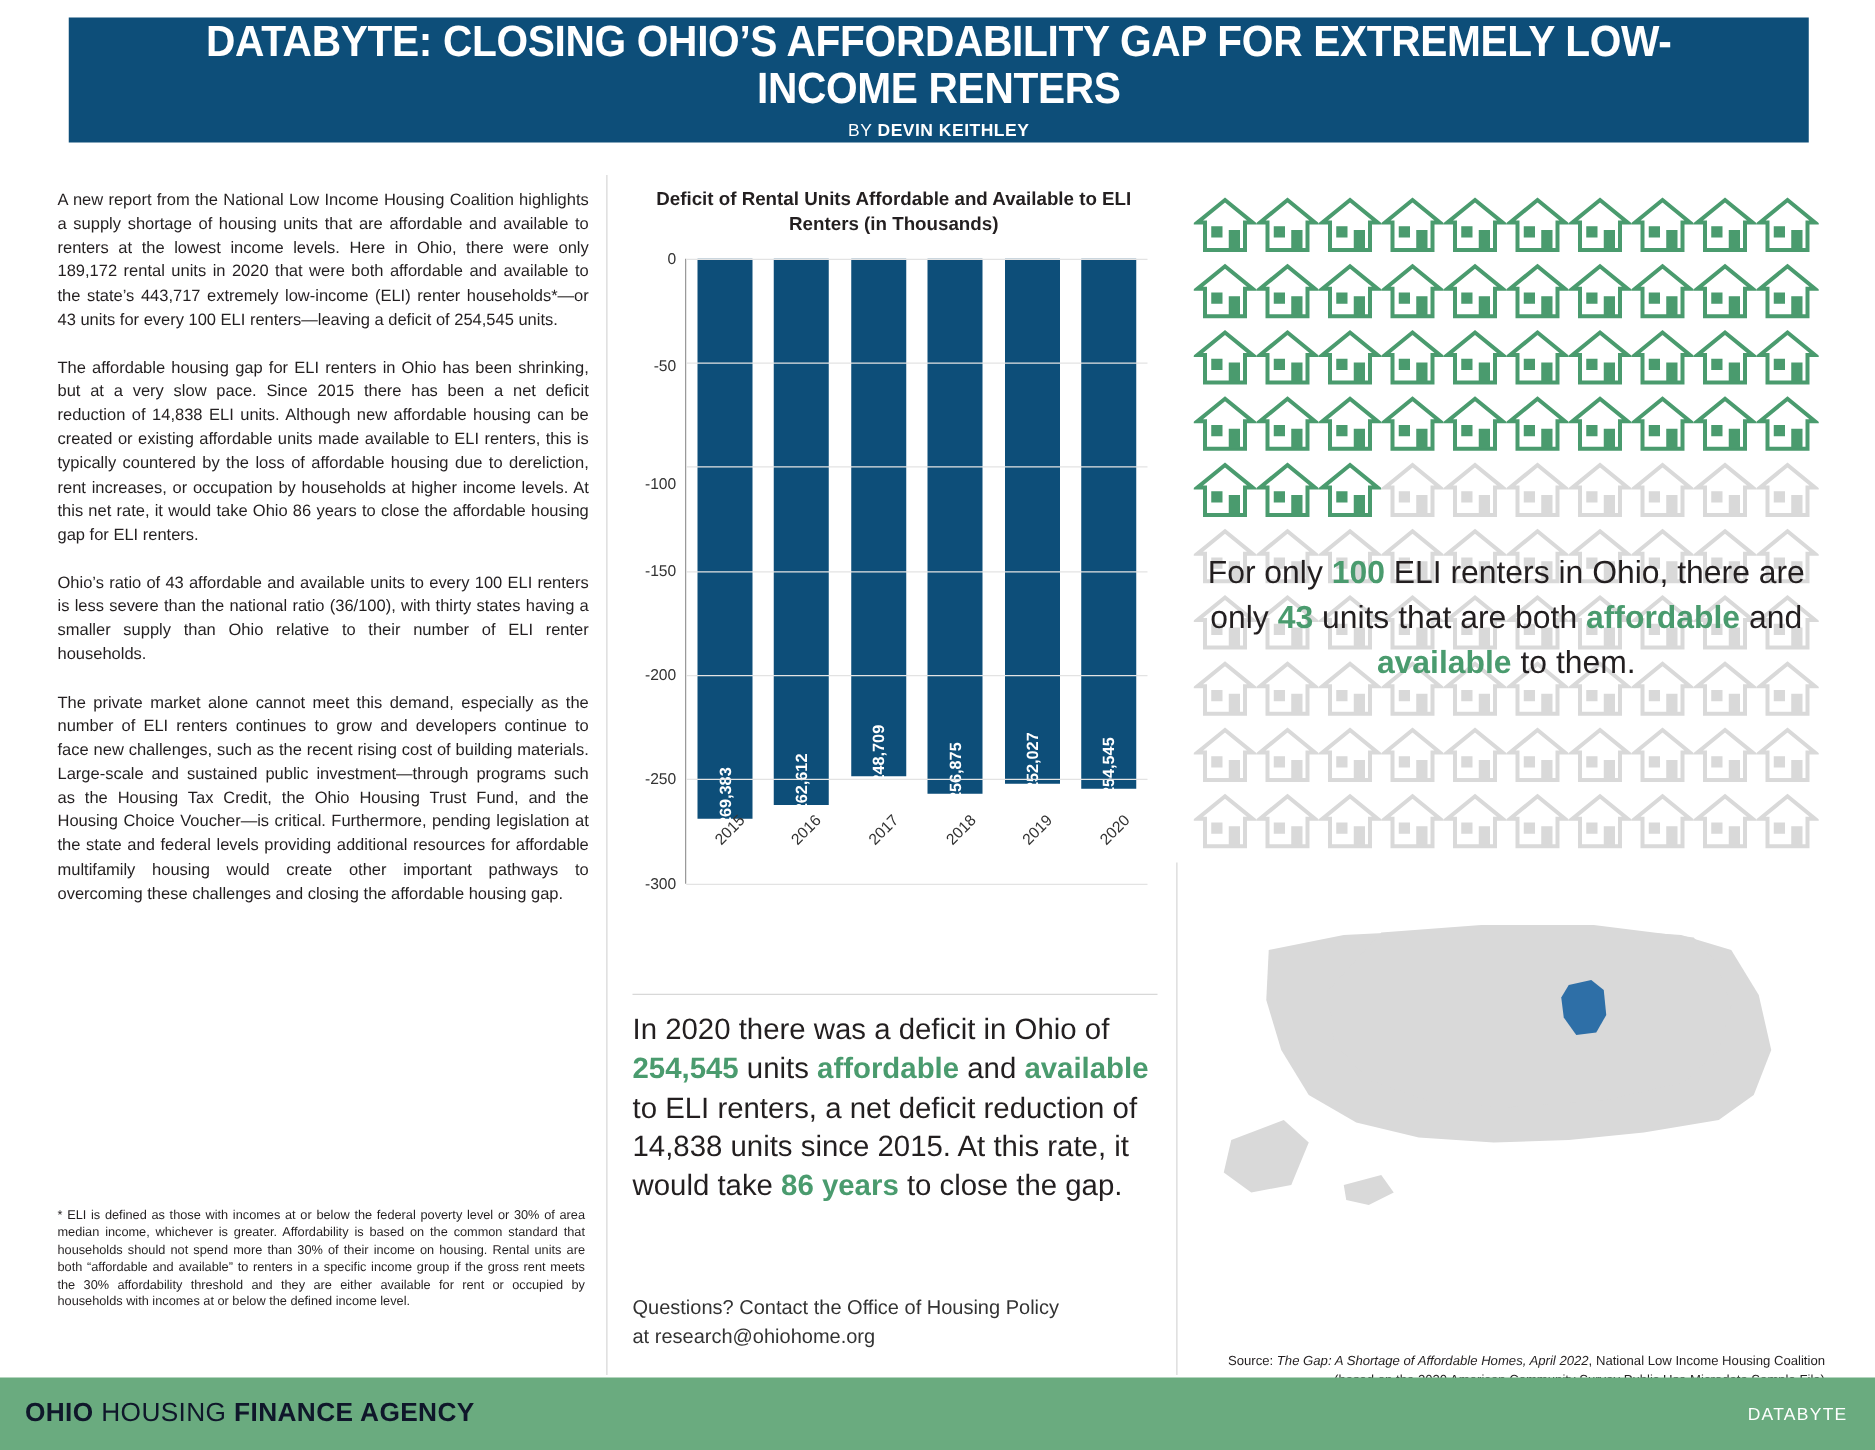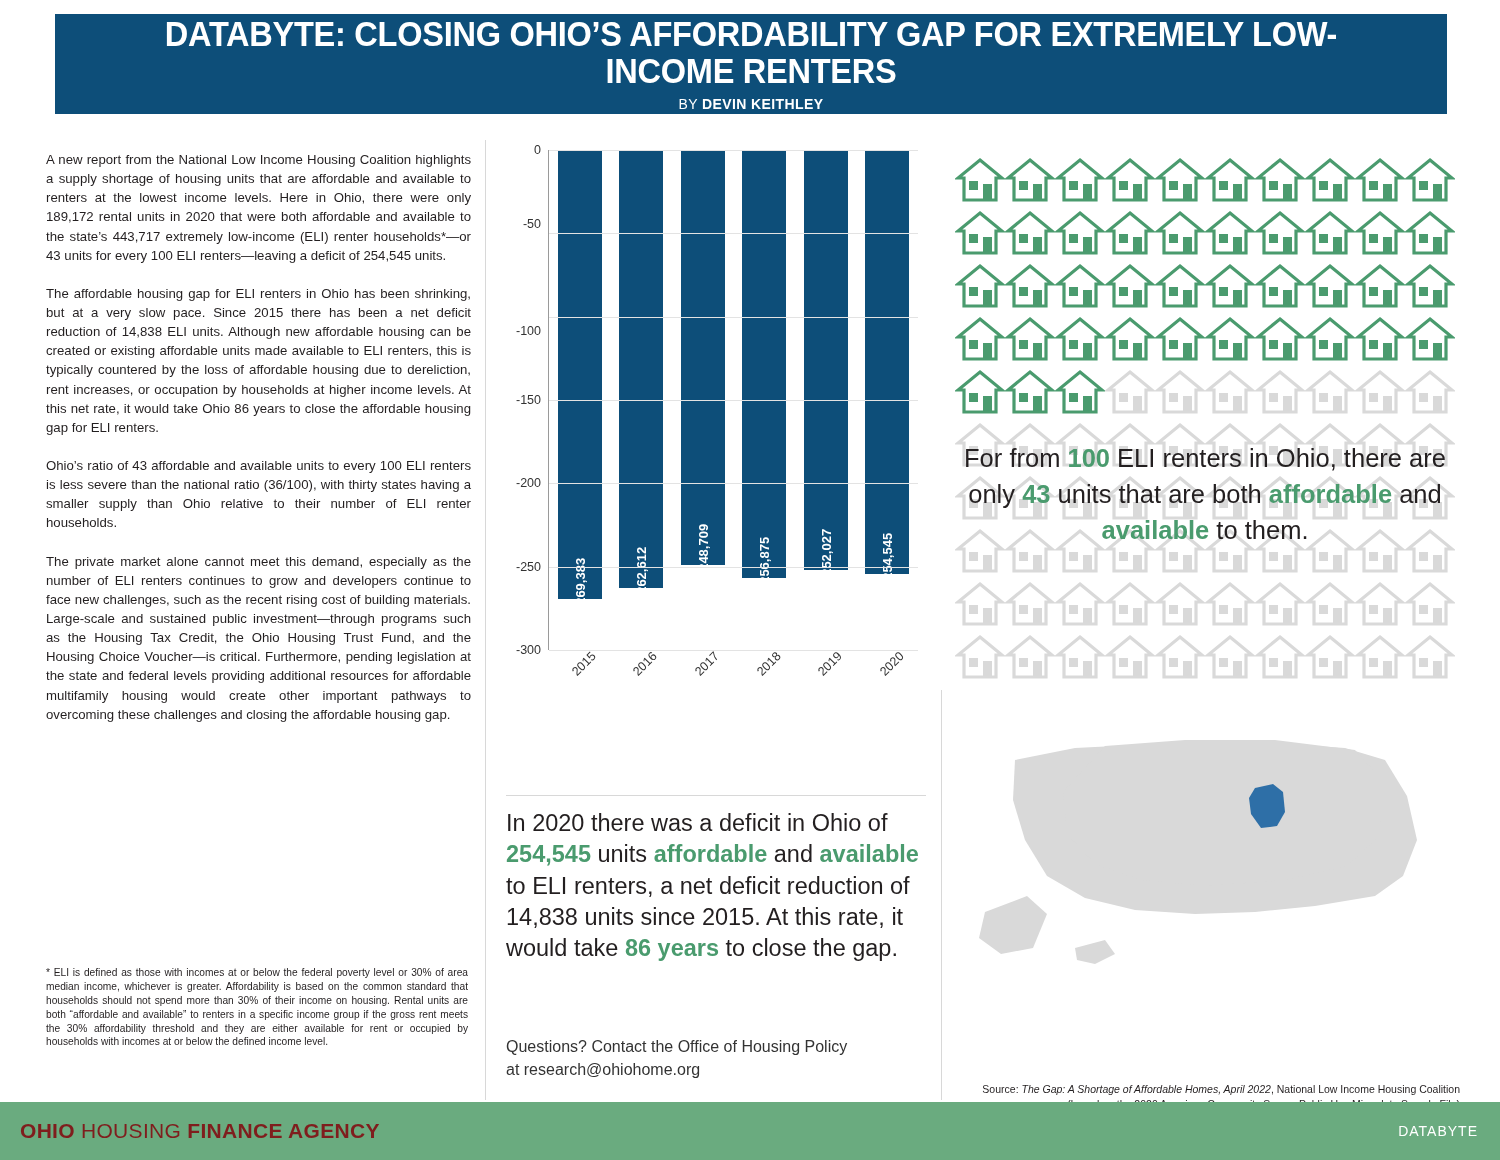--- a/index.html
+++ b/index.html
@@ -145,21 +145,21 @@
     position:absolute; left:930px; top:1082px; width:530px;
     font-size:10.5px; line-height:1.4; text-align:right; color:#231f20;
   }
   .source i { font-style:italic; }
 
   
   .footer {
     position:absolute; left:0; bottom:0; width:1500px; height:58px;
     background:#6aab7f; display:flex; align-items:center; justify-content:space-between;
   }
-  .footer-left { color:#7f1d1d; font-size:21px; letter-spacing:0.3px; margin-left:20px; }
+  .footer-left { color:#0f172a; font-size:21px; letter-spacing:0.3px; margin-left:20px; }
   .footer-left b { font-weight:bold; }
   .footer-right { color:#ffffff; font-size:14px; letter-spacing:1px; margin-right:22px; }
 </style>
 </head>
 <body>
 
 <div class="header">
   <div class="header-title">DATABYTE: CLOSING OHIO’S AFFORDABILITY GAP FOR EXTREMELY LOW-INCOME RENTERS</div>
   <div class="header-byline">
     <span>BY </span><b>DEVIN KEITHLEY</b>
@@ -172,20 +172,21 @@
   <p>Ohio’s ratio of 43 affordable and available units to every 100 ELI renters is less severe than the national ratio (36/100), with thirty states having a smaller supply than Ohio relative to their number of ELI renter households.</p>
   <p>The private market alone cannot meet this demand, especially as the number of ELI renters continues to grow and developers continue to face new challenges, such as the recent rising cost of building materials. Large-scale and sustained public investment—through programs such as the Housing Tax Credit, the Ohio Housing Trust Fund, and the Housing Choice Voucher—is critical. Furthermore, pending legislation at the state and federal levels providing additional resources for affordable multifamily housing would create other important pathways to overcoming these challenges and closing the affordable housing gap.</p>
 </div>
 <div class="footnote">* ELI is defined as those with incomes at or below the federal poverty level or 30% of area median income, whichever is greater. Affordability is based on the common standard that households should not spend more than 30% of their income on housing. Rental units are both “affordable and available” to renters in a specific income group if the gross rent meets the 30% affordability threshold and they are either available for rent or occupied by households with incomes at or below the defined income level.</div>
 
 <div class="vdiv"></div>
 <div class="vdiv2"></div>
 <div class="hdiv"></div>
 
 <div class="chart-wrap">
+  <div class="chart-title">Deficit of Rental Units Affordable and Available to ELI Renters (in Thousands)</div>
   <div class="plot" id="plot">
     <div class="bars" id="bars">
         <div class="bar-col">
           <div class="bar" style="height: 448.972px; background: rgb(13, 78, 121);">
             <span class="bar-value">-269,383</span>
           </div>
         </div>
         <div class="bar-col">
           <div class="bar" style="height: 437.687px; background: rgb(13, 78, 121);">
             <span class="bar-value">-262,612</span>
@@ -208,21 +209,21 @@
         </div>
         <div class="bar-col">
           <div class="bar" style="height: 424.242px; background: rgb(13, 78, 121);">
             <span class="bar-value">-254,545</span>
           </div>
         </div>
       </div>
   <div class="gridline" style="top: 0px;"></div>
       <div class="axis-label" style="top: 0px;">0</div>
       <div class="gridline" style="top: 83.3333px;"></div>
-      <div class="axis-label" style="top: 74px;">-50</div>
+      <div class="axis-label" style="top: 86px;">-50</div>
       <div class="gridline" style="top: 166.667px;"></div>
       <div class="axis-label" style="top: 166.667px; margin-top: 14px;">-100</div>
       <div class="gridline" style="top: 250px;"></div>
       <div class="axis-label" style="top: 250px;">-150</div>
       <div class="gridline" style="top: 333.333px;"></div>
       <div class="axis-label" style="top: 333.333px;">-200</div>
       <div class="gridline" style="top: 416.667px;"></div>
       <div class="axis-label" style="top: 416.667px;">-250</div>
       <div class="gridline" style="top: 500px;"></div>
       <div class="axis-label" style="top: 500px;">-300</div>
@@ -738,21 +739,21 @@
       <path d="M25 5 L47 23 L41 23 L41 45 L9 45 L9 23 L3 23 Z" fill="none" stroke="#d9d9d9" stroke-width="3.2"></path>
       <rect x="14" y="26" width="9" height="9" fill="#d9d9d9"></rect>
       <rect x="28" y="29" width="9" height="16" fill="#d9d9d9"></rect>
     </svg>
     <svg class="house" viewBox="0 0 50 50">
       <path d="M25 5 L47 23 L41 23 L41 45 L9 45 L9 23 L3 23 Z" fill="none" stroke="#d9d9d9" stroke-width="3.2"></path>
       <rect x="14" y="26" width="9" height="9" fill="#d9d9d9"></rect>
       <rect x="28" y="29" width="9" height="16" fill="#d9d9d9"></rect>
     </svg>
   </div>
-<div class="houses-overlay" id="houses-overlay"><span>For from </span><span class="g">100</span><span> ELI renters in Ohio, there are only </span><span class="g">43</span><span> units that are both </span><span class="g">affordable</span><span> and </span><span class="g">available</span><span> to them.</span></div>
+<div class="houses-overlay" id="houses-overlay"><span>For only </span><span class="g">100</span><span> ELI renters in Ohio, there are only </span><span class="g">43</span><span> units that are both </span><span class="g">affordable</span><span> and </span><span class="g">available</span><span> to them.</span></div>
 
 <div class="map-block">
   <svg width="500" height="310" viewBox="0 0 500 310">
     <g id="usmap-base">
       <path d="M60,60 L120,48 L200,44 L300,42 L390,48 L430,60 L452,96 L462,140 L448,176 L420,196 L360,206 L300,212 L240,214 L180,210 L130,198 L92,176 L70,140 L58,100 Z" fill="#d9d9d9"></path>
       <path d="M150,46 L230,40 L320,40 L400,50 L418,70 L430,104 L420,140 L392,166 L330,180 L250,186 L186,180 L140,164 L112,134 L108,92 Z" fill="#d9d9d9"></path>
       <path d="M30,212 L72,196 L92,214 L78,248 L46,254 L24,238 Z" fill="#d9d9d9"></path>
       <path d="M120,248 L150,240 L160,254 L140,264 L122,260 Z" fill="#d9d9d9"></path>
     </g>
     <path id="ohio-shape" d="M300,88 L318,84 L328,92 L330,112 L322,126 L306,128 L296,114 L294,98 Z" fill="#2e6fa7"></path>

